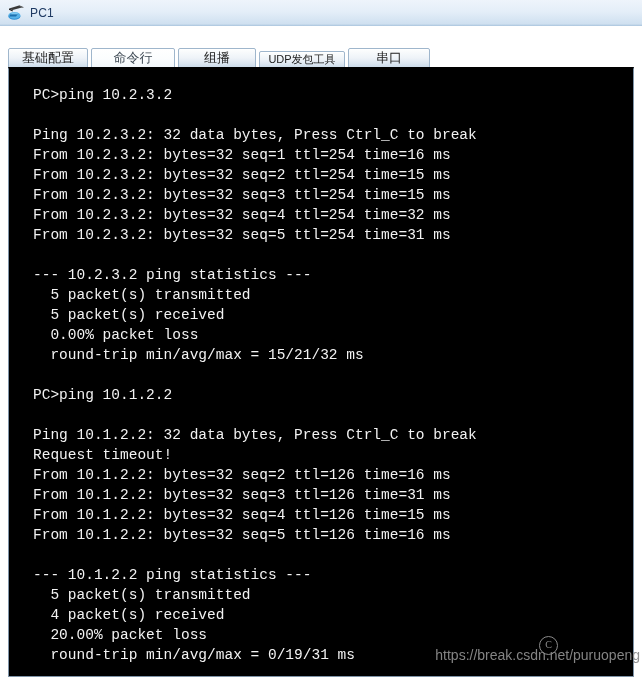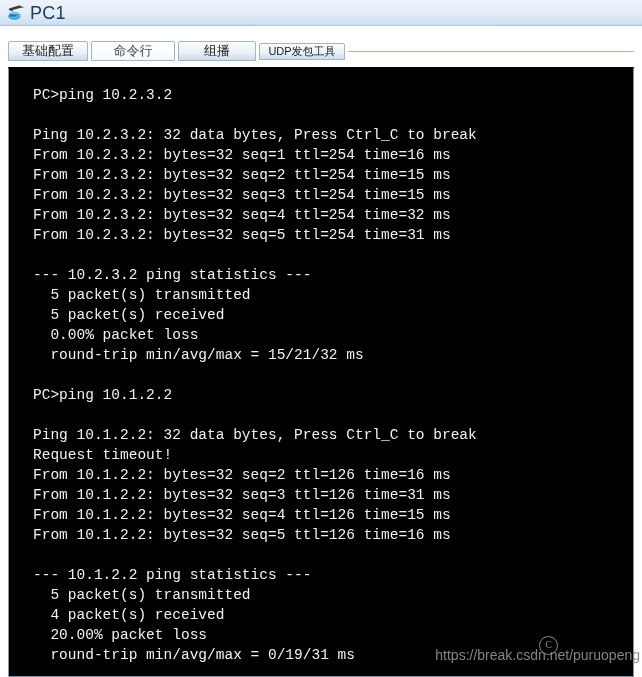--- a/index.html
+++ b/index.html
@@ -35,21 +35,21 @@
   }
   .titlebar-icon {
     width: 20px;
     height: 20px;
     position: relative;
     flex: 0 0 auto;
     margin-right: 4px;
   }
   .titlebar-title {
     font-family: "Liberation Sans", sans-serif;
-    font-size: 18px;
+    font-size: 12px;
     color: #1f3a63;
     letter-spacing: 0.2px;
     white-space: nowrap;
   }
   
   .content {
     position: absolute;
     left: 0; top: 26px;
     width: 642px;
     height: 651px;
@@ -57,21 +57,21 @@
     box-sizing: border-box;
   }
   
   .tabstrip {
     position: absolute;
     left: 8px; top: 8px;
     width: 626px;
     height: 34px;
     box-sizing: border-box;
     display: flex;
-    align-items: center;
+    align-items: flex-end;
   }
   .tab {
     background: linear-gradient(to bottom, #fdfefe 0%, #eef3f8 50%, #dde7f1 78%, #ccdcea 100%);
     border: 1px solid #9fb6cc;
     border-radius: 2px 2px 0 0;
     margin-right: 3px;
     display: flex;
     align-items: center;
     justify-content: center;
     font-family: "Liberation Sans", sans-serif;
@@ -186,20 +186,23 @@
       </div>
       <div class="tab selected" style="width:84px;">
         <span>命令行</span>
       </div>
       <div class="tab" style="width:78px;">
         <span>组播</span>
       </div>
       <div class="tab small" style="width:86px;">
         <span>UDP发包工具</span>
       </div>
+      <div class="tab" style="width:82px;">
+        <span>串口</span>
+      </div>
       <div class="tabstrip-filler"></div>
     </div>
 
     <div class="terminal-frame">
       <div class="terminal" id="terminal"><div class="term-line">PC&gt;ping 10.2.3.2</div><div class="term-line blank">&nbsp;</div><div class="term-line">Ping 10.2.3.2: 32 data bytes, Press Ctrl_C to break</div><div class="term-line">From 10.2.3.2: bytes=32 seq=1 ttl=254 time=16 ms</div><div class="term-line">From 10.2.3.2: bytes=32 seq=2 ttl=254 time=15 ms</div><div class="term-line">From 10.2.3.2: bytes=32 seq=3 ttl=254 time=15 ms</div><div class="term-line">From 10.2.3.2: bytes=32 seq=4 ttl=254 time=32 ms</div><div class="term-line">From 10.2.3.2: bytes=32 seq=5 ttl=254 time=31 ms</div><div class="term-line blank">&nbsp;</div><div class="term-line">--- 10.2.3.2 ping statistics ---</div><div class="term-line">  5 packet(s) transmitted</div><div class="term-line">  5 packet(s) received</div><div class="term-line">  0.00% packet loss</div><div class="term-line">  round-trip min/avg/max = 15/21/32 ms</div><div class="term-line blank">&nbsp;</div><div class="term-line">PC&gt;ping 10.1.2.2</div><div class="term-line blank">&nbsp;</div><div class="term-line">Ping 10.1.2.2: 32 data bytes, Press Ctrl_C to break</div><div class="term-line">Request timeout!</div><div class="term-line">From 10.1.2.2: bytes=32 seq=2 ttl=126 time=16 ms</div><div class="term-line">From 10.1.2.2: bytes=32 seq=3 ttl=126 time=31 ms</div><div class="term-line">From 10.1.2.2: bytes=32 seq=4 ttl=126 time=15 ms</div><div class="term-line">From 10.1.2.2: bytes=32 seq=5 ttl=126 time=16 ms</div><div class="term-line blank">&nbsp;</div><div class="term-line">--- 10.1.2.2 ping statistics ---</div><div class="term-line">  5 packet(s) transmitted</div><div class="term-line">  4 packet(s) received</div><div class="term-line">  20.00% packet loss</div><div class="term-line">  round-trip min/avg/max = 0/19/31 ms</div></div>
     </div>
 
     <div class="watermark-logo">C</div>
     <div class="watermark">https://break.csdn.net/puruopeng</div>
 

